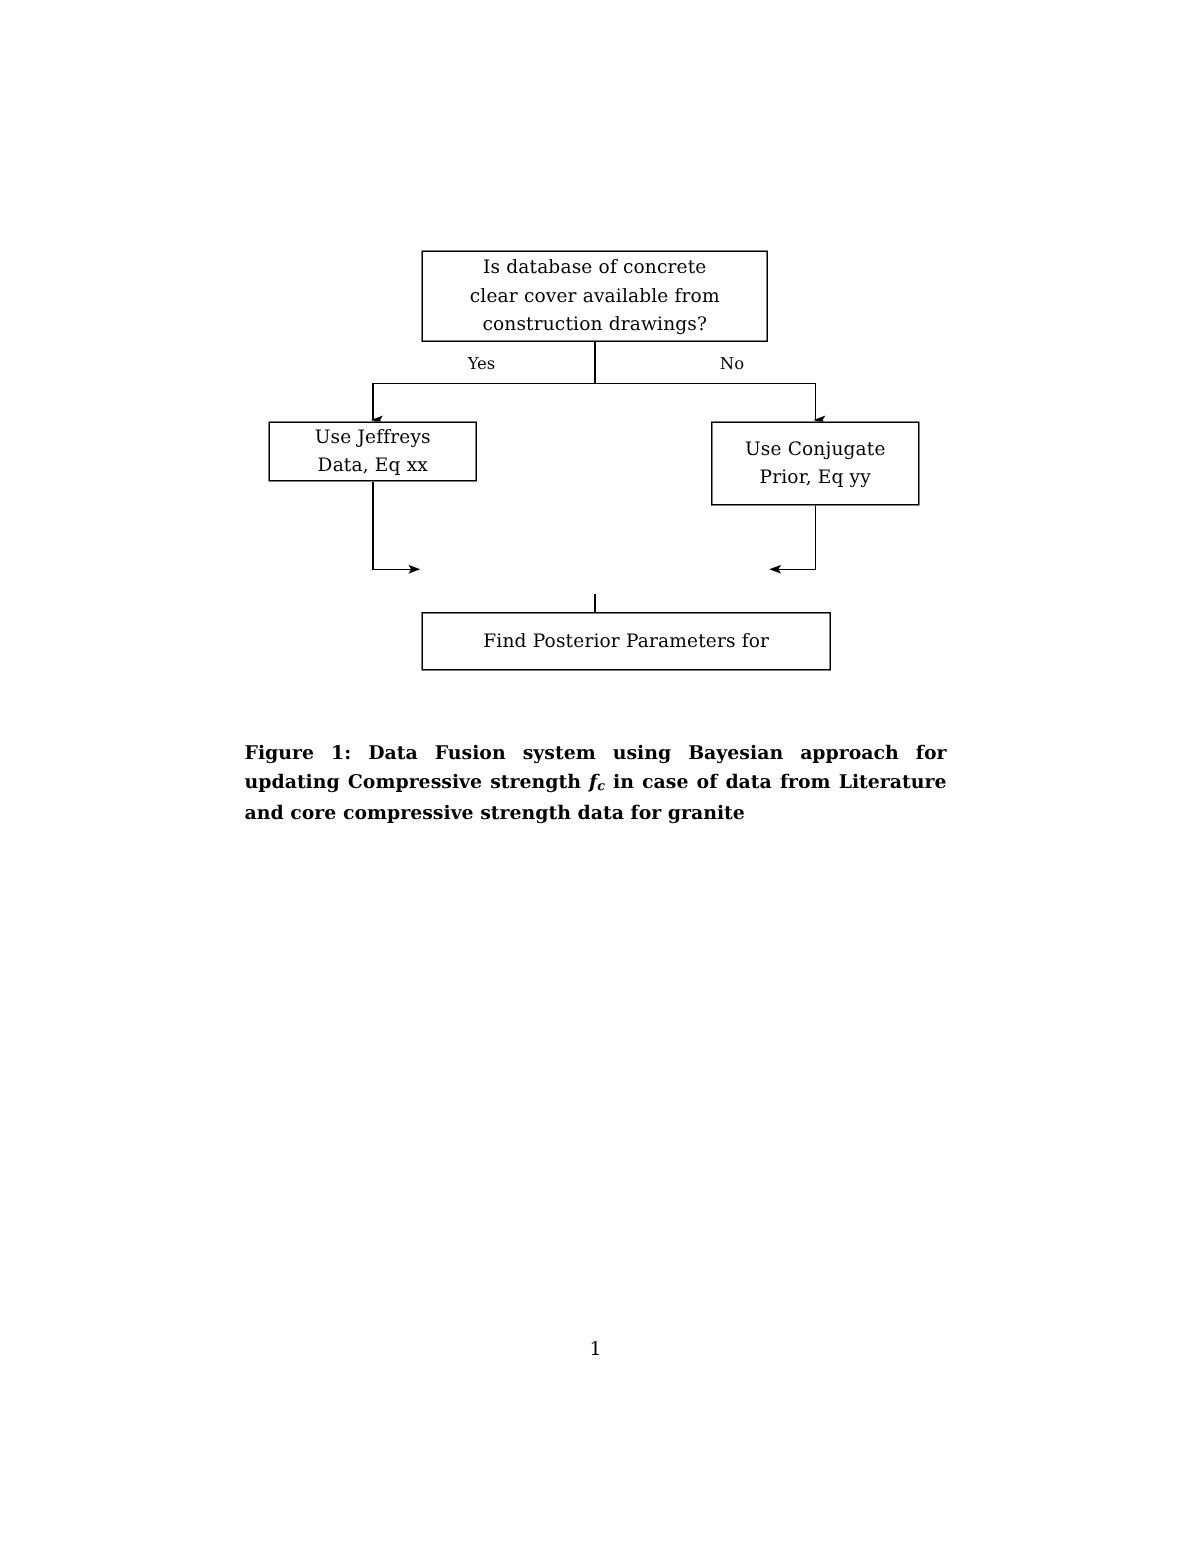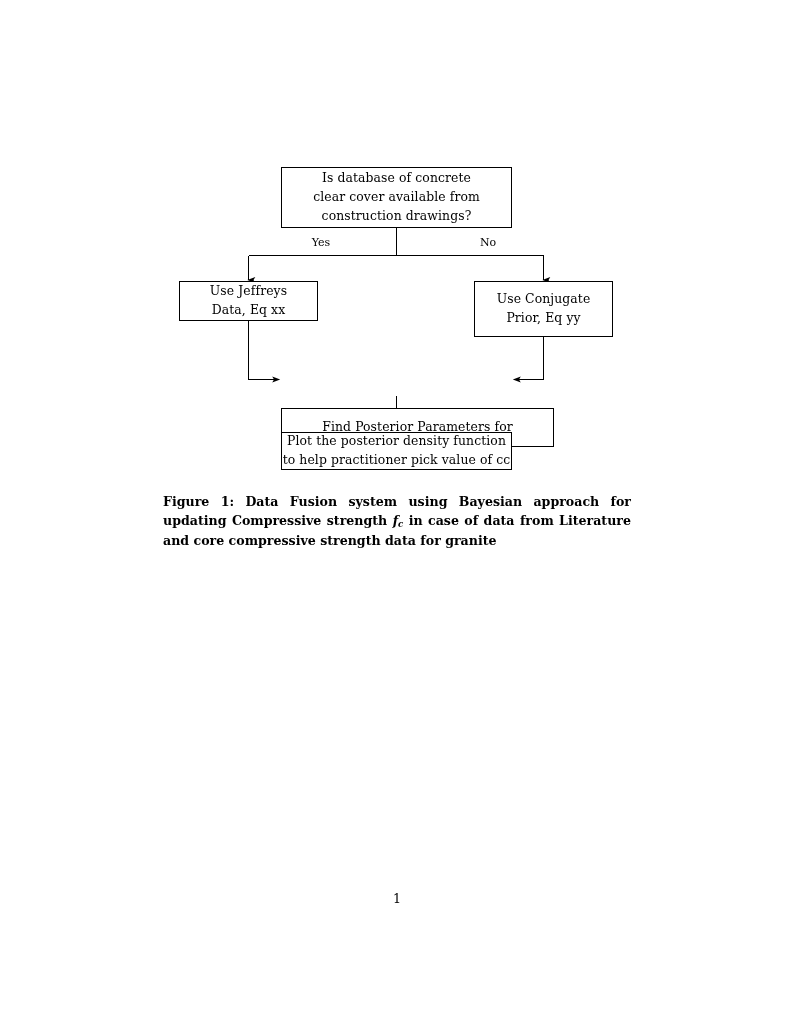--- a/index.html
+++ b/index.html
@@ -156,24 +156,20 @@
 
     <div class="node" id="node-conjugate">
       <span class="ln">Use Conjugate</span>
       <span class="ln">Prior, Eq yy</span>
     </div>
 
     <div class="node" id="node-posterior">
       <span class="ln">Find Posterior Parameters for</span>
     </div>
 
-    <div class="node" id="node-plot">
-      <span class="ln">Plot the posterior density function</span>
-      <span class="ln">to help practitioner pick value of cc</span>
-    </div>
 
     <div class="edge-label" id="label-yes">Yes</div>
     <div class="edge-label" id="label-no">No</div>
 
   </div>
 
   <div class="caption"><span>Figure 1:</span><span> Data Fusion system using Bayesian approach for updating Compressive strength </span><span class="mathvar"><span>f</span><sub>c</sub></span><span> in case of data from Literature and core compressive strength data for granite</span></div>
 
   <div class="folio">1</div>
 

